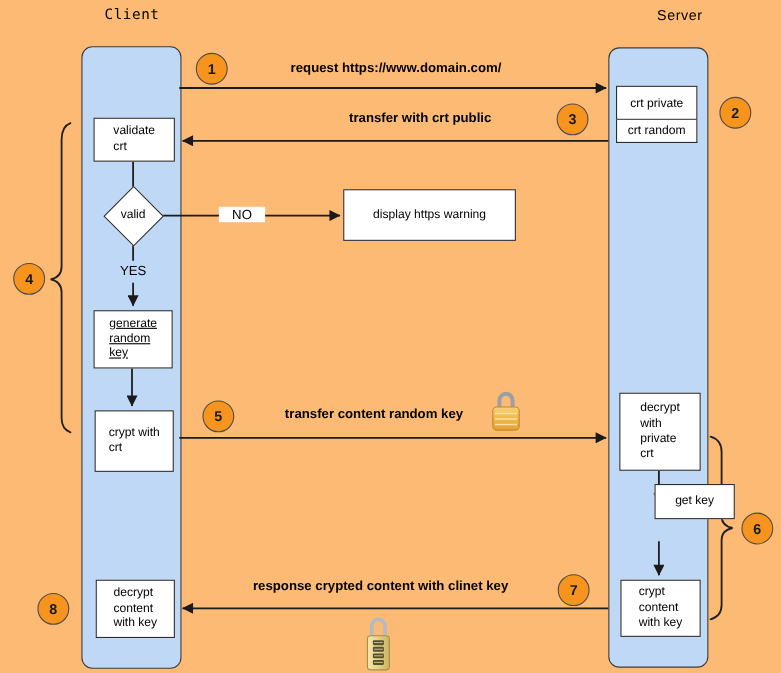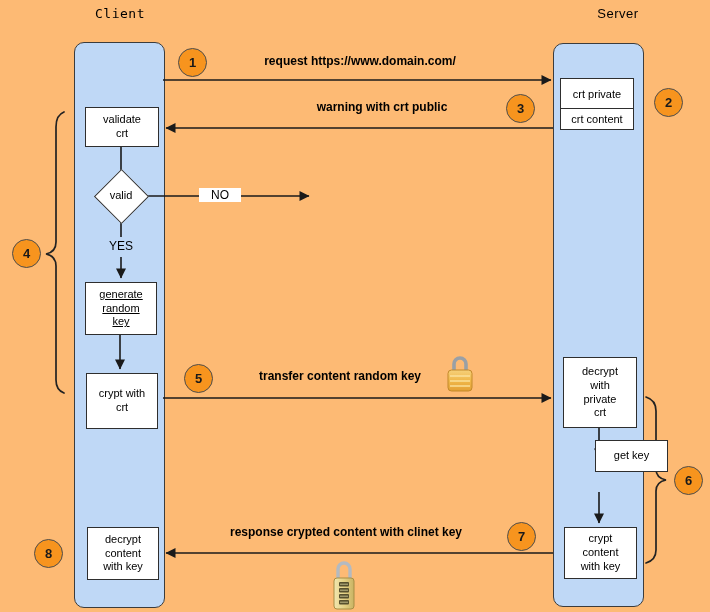--- a/index.html
+++ b/index.html
@@ -2,21 +2,21 @@
 <html><head>
 <meta charset="utf-8">
 <style>
   html,body{margin:0;padding:0;background:#fff;}
   #canvas{position:relative;width:710px;height:612px;background:#fdba74;overflow:hidden;
           font-family:"Liberation Sans",sans-serif;color:#000;}
   .lane{position:absolute;background:var(--lane-fill,#BFD8F6);border:1.5px solid var(--lane-border,#3c3c3c);
         border-radius:10px;z-index:0;}
   #wires{position:absolute;left:0;top:0;z-index:1;}
   .node{position:absolute;background:#fff;border:1.5px solid var(--box-border,#2e2e2e);z-index:2;
-        display:flex;align-items:center;justify-content:center;text-align:center;
+        display:flex;align-items:center;justify-content:center;
         font-size:11px;line-height:1.25;white-space:pre-line;}
   .cellstack{position:absolute;z-index:2;}
   .cell{background:#fff;border:1.5px solid var(--box-border,#2e2e2e);display:flex;align-items:center;
         justify-content:center;font-size:11px;}
   .cell+.cell{border-top:none;}
   .diamond{position:absolute;width:37px;height:37px;background:#fff;border:1.5px solid var(--box-border,#2e2e2e);
            transform:rotate(45deg);z-index:2;}
   .dlabel{position:absolute;z-index:2;font-size:11px;text-align:center;}
   .lanetitle{position:absolute;z-index:2;font-size:13px;text-align:center;letter-spacing:.5px;}
   .mono{font-family:"DejaVu Sans Mono","Liberation Mono",monospace;}
@@ -64,44 +64,45 @@
       <path d="M646 397 Q656 400 656 411 L656 469 Q656 478 666 480 Q656 482 656 491 L656 550 Q656 560 646 563"></path>
     </g>
   </svg>
 
   <div class="node" style="left:85px;top:107px;width:72px;height:38px;">validate
 crt</div>
   <div class="diamond" style="left:102px;top:177px;"></div>
   <div class="dlabel" style="left:96px;top:189px;width:50px;">valid</div>
   <div class="tag" style="left:101px;top:239px;width:40px;">YES</div>
   <div class="tag on-white" style="left:199px;top:188px;width:36px;">NO</div>
+  <div class="node" style="left:312px;top:172px;width:155px;height:45px;">display https warning</div>
   <div class="node" style="left:85px;top:282px;width:70px;height:51px;text-decoration:underline;">generate
 random
 key</div>
   <div class="node" style="left:86px;top:373px;width:70px;height:54px;">crypt with
 crt</div>
   <div class="node" style="left:87px;top:527px;width:70px;height:51px;">decrypt
 content
 with key</div>
 
   <div class="cellstack" style="left:560px;top:78px;width:74px;">
     <div class="cell" style="height:29px;text-align:right;">crt private</div>
-    <div class="cell" style="height:20px;">crt content</div>
+    <div class="cell" style="height:20px;">crt random</div>
   </div>
   <div class="node" style="left:563px;top:357px;width:72px;height:69px;">decrypt
 with
 private
 crt</div>
   <div class="node" style="left:564px;top:440px;width:71px;height:30px;margin-left:31px;">get key</div>
   <div class="node" style="left:564px;top:527px;width:71px;height:50px;">crypt
 content
 with key</div>
 
   <div class="msg" style="left:210px;top:54px;width:300px;">request https://www.domain.com/</div>
-  <div class="msg" style="left:232px;top:100px;width:300px;">warning with crt public</div>
+  <div class="msg" style="left:232px;top:100px;width:300px;">transfer with crt public</div>
   <div class="msg" style="left:190px;top:369px;width:300px;">transfer content random key</div>
   <div class="msg" style="left:196px;top:525px;width:300px;">response crypted content with clinet key</div>
 
   <div class="step" style="left:178px;top:48px;">1</div>
   <div class="step" style="left:654px;top:88px;">2</div>
   <div class="step" style="left:506px;top:94px;">3</div>
   <div class="step" style="left:12px;top:239px;">4</div>
   <div class="step" style="left:184px;top:364px;">5</div>
   <div class="step" style="left:674px;top:466px;">6</div>
   <div class="step" style="left:507px;top:522px;">7</div>

